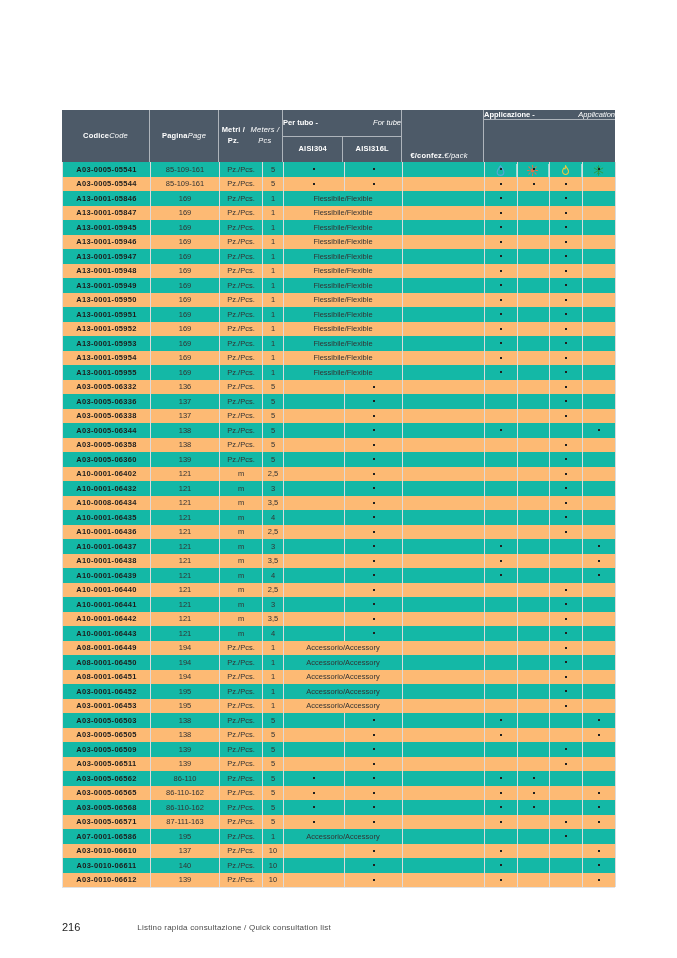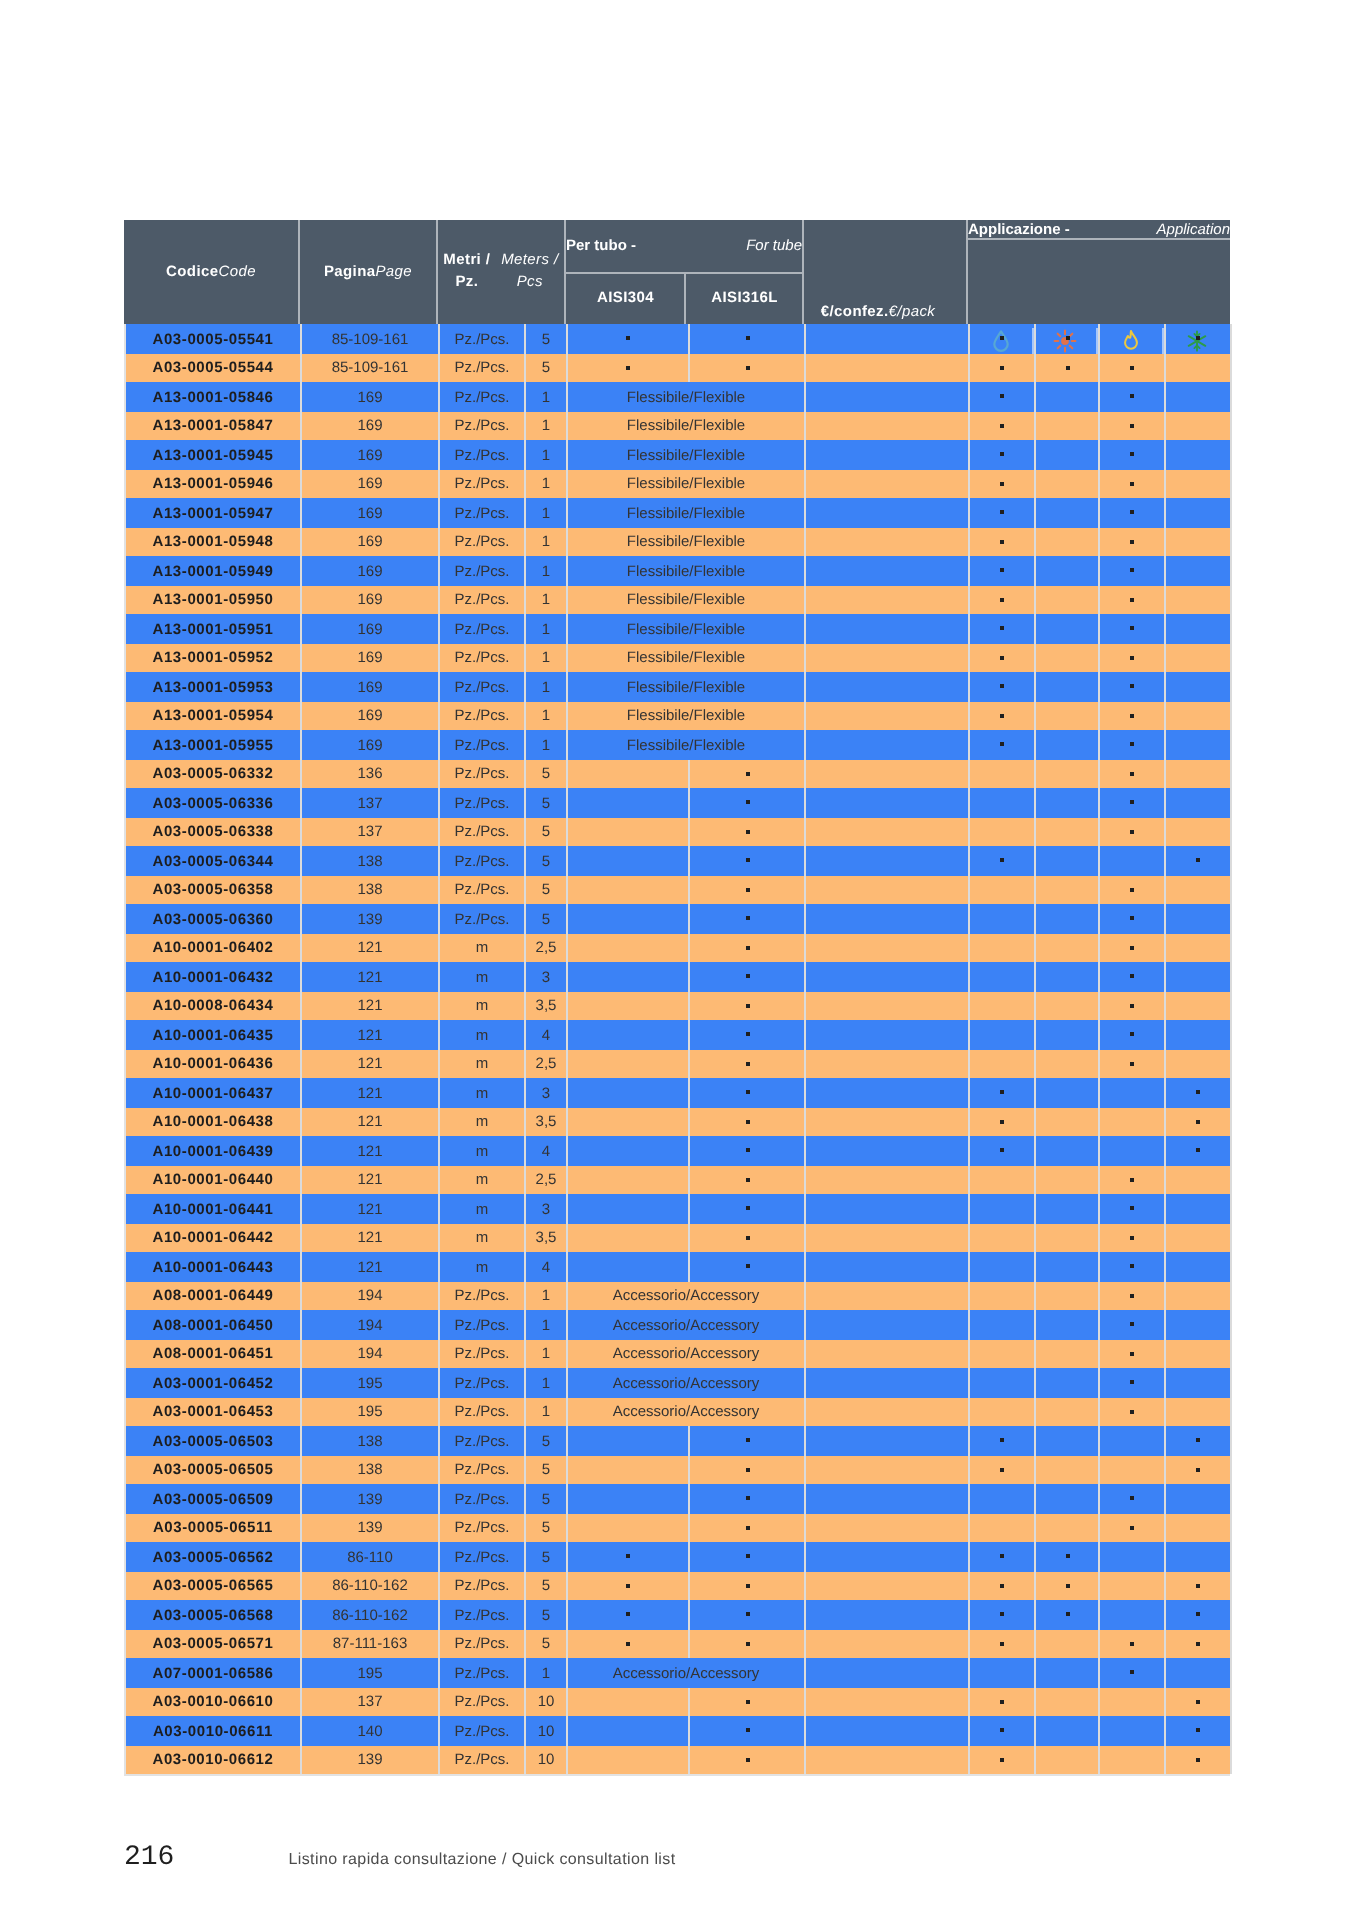--- a/index.html
+++ b/index.html
@@ -35,37 +35,37 @@
   .hw-pertubo { width:119px; }
   .hw-conf { width:82px; align-items:flex-end; padding-right:7px; text-align:right; }
   .hw-app { width:131px;gap:44px; }
   .hw-a304 { width:61px; }
   .hw-a316 { width:58px; }
   .hw-app1 { width:33px; } .hw-app2 { width:32px; } .hw-app3 { width:33px; } .hw-app4 { width:33px; border-right:none; }
   .icon-cell { display:flex; align-items:center; justify-content:center; box-sizing:border-box; }
 
   
   .tbody { border-left:1px solid #E2E2E2; border-bottom:1px solid #E2E2E2; }
-  .row { display:flex; height:14.5px; font-size:7.5px; color:#333; background:#3b82f6; }
+  .row { display:flex; height:14.5px; font-size:7.5px; color:#333; background:#14b8a6; }
   .row.alt { background:#fdba74; }
   .cell {
     box-sizing:border-box; flex:0 0 auto;
     display:flex; align-items:center; justify-content:center;
     border-right:1px solid #DBDBDB;
     white-space:nowrap; overflow:hidden;
   }
   .c-code { font-weight:bold; color:#1d1d1d; letter-spacing:.3px; }
   .w-code { width:88px; } .w-page { width:69px; } .w-unit { width:43px; } .w-qty { width:21px; }
   .w-a304 { width:61px; } .w-a316 { width:58px; } .w-tube { width:119px; }
   .w-conf { width:82px; } .w-app1 { width:33px; } .w-app2 { width:32px; } .w-app3 { width:33px; } .w-app4 { width:33px; }
   .dot { width:2px; height:2px; background:#1f1f1f; }
 
   
   .footer { position:absolute; left:62px; top:921px; display:flex; align-items:center; gap:11px; }
-  .page-num { font-size:14px; color:#1f1f1f;font-family:Liberation Mono, monospace; }
+  .page-num { font-size:11px; color:#1f1f1f; }
   .caption { font-size:8px; color:#4c4c4c; letter-spacing:.2px;margin-left:46px; }
 </style>
 </head>
 <body>
 
 <div class="tbl">
 
   <div class="hdr">
     <div class="hcell hsep hw-code">
       <span class="hb">Codice</span>

